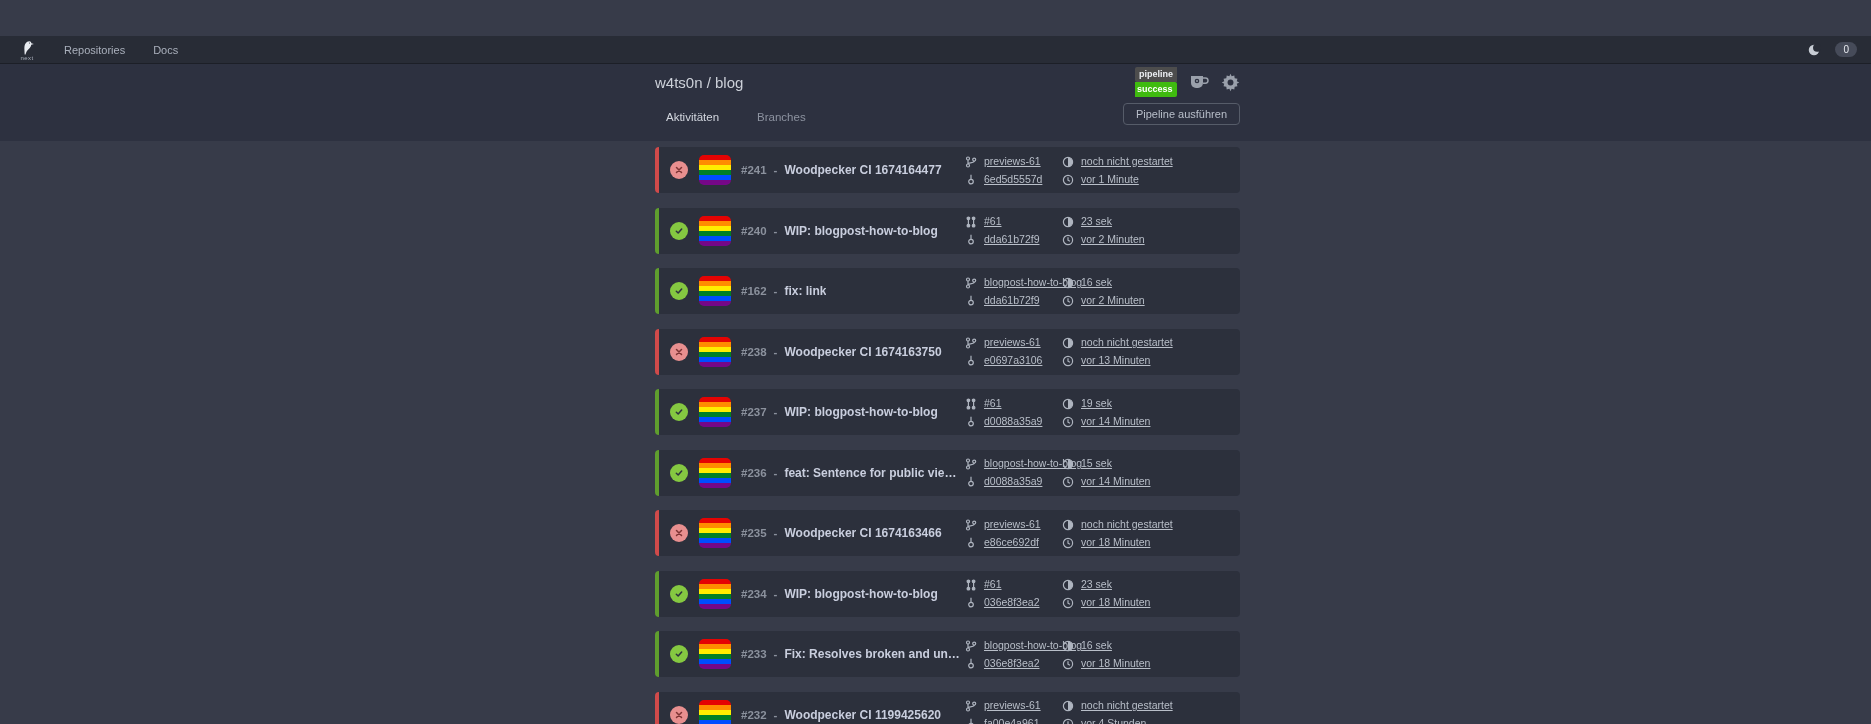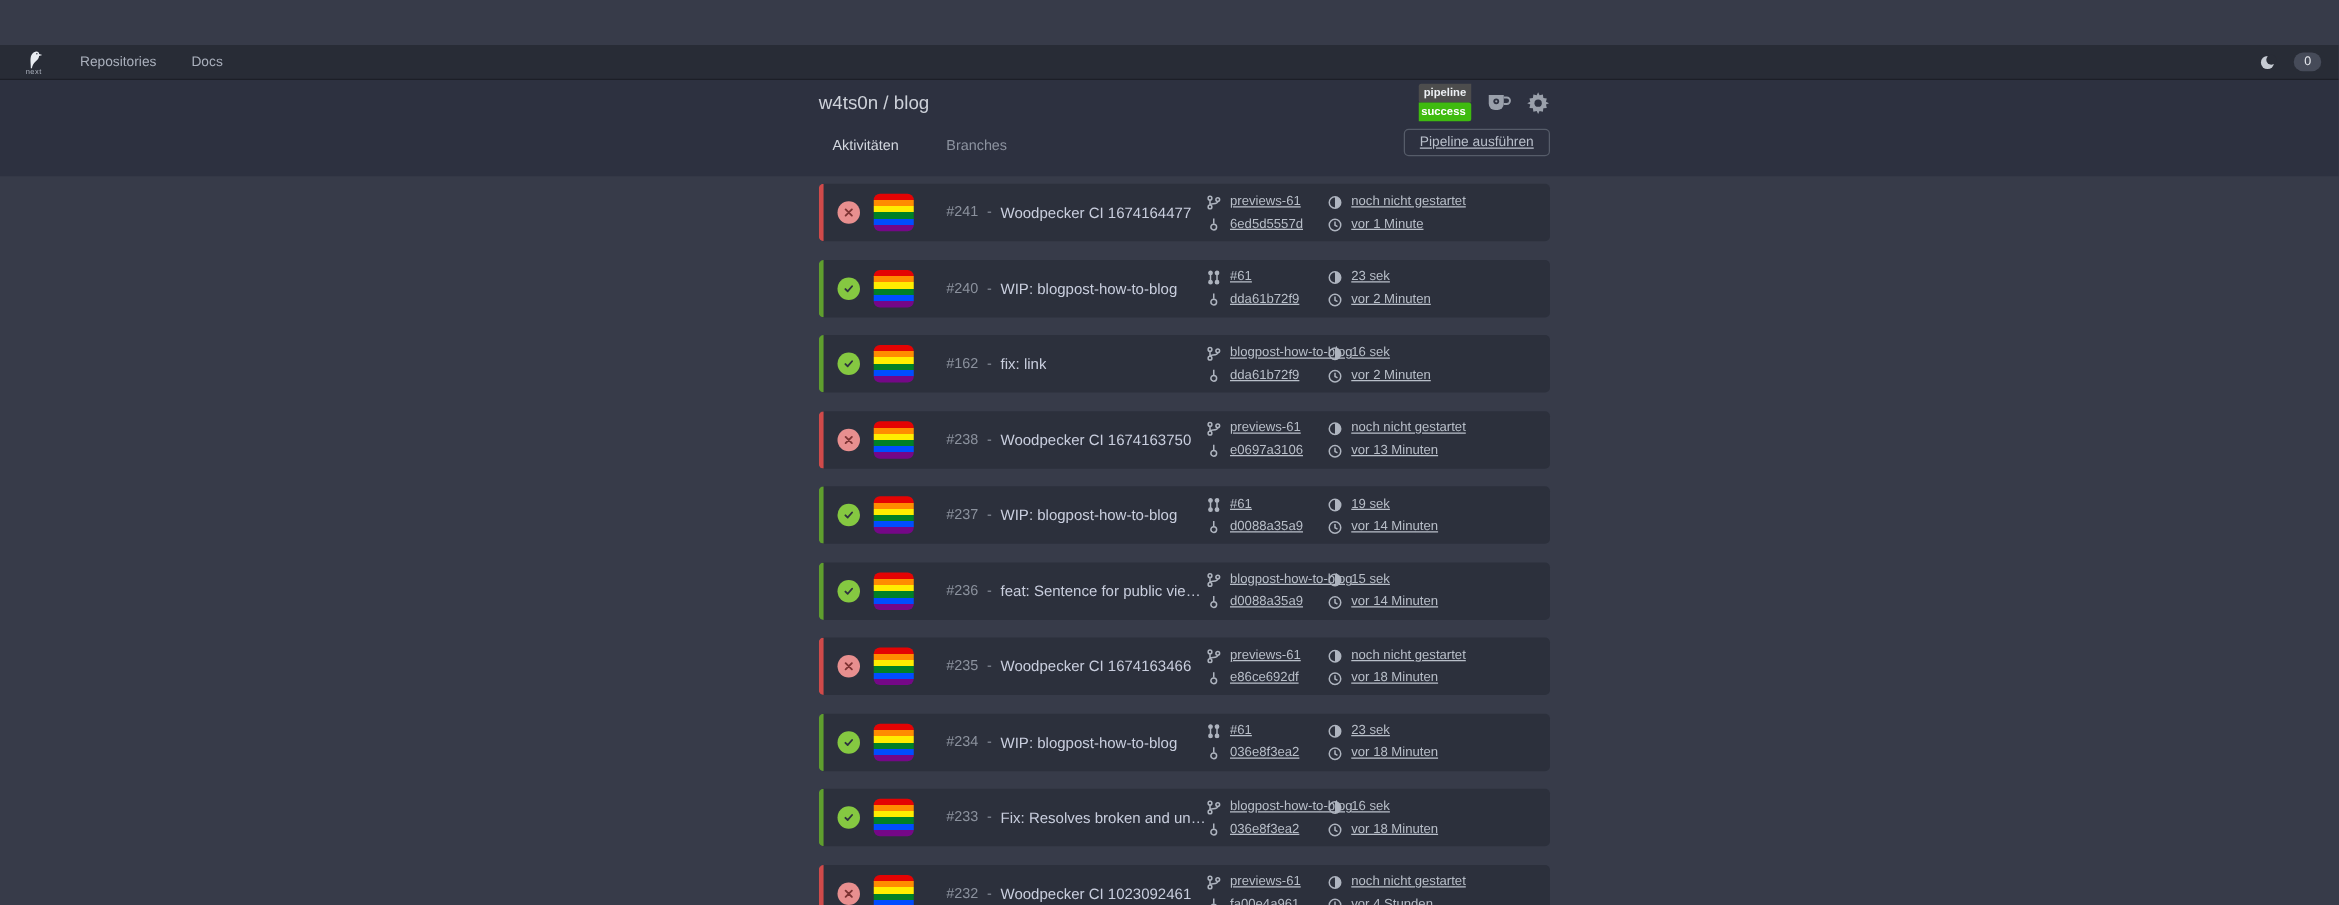--- a/index.html
+++ b/index.html
@@ -31,31 +31,31 @@
   .title-row{display:flex;padding-top:10px;height:26px;}
   .title-row h1{margin:0;font-size:15px;font-weight:400;color:#cdd1d9;}
   .title-actions{margin-left:auto;display:flex;align-items:center;gap:11px;}
   .badge{display:inline-flex;font-size:9px;font-weight:700;line-height:1;cursor:pointer;flex-direction:column;}
   .badge-l{background:var(--badge-label-bg);color:#eceff3;padding:3px 4px;border-radius:2px 0 0 2px;}
   .badge-r{background:var(--badge-status-bg);color:#fff;padding:3px 2px;border-radius:0 2px 2px 0;}
   .hicon{color:var(--icon-gray);display:flex;cursor:pointer;}
   .tabs-row{display:flex;align-items:flex-end;margin-top:13px;}
   .tab{font-size:11.5px;color:#8d93a0;padding:2px 11px;margin-right:16px;cursor:pointer;text-decoration:none;}
   .tab.active{color:#d3d7df;}
-  .run-btn{margin-left:auto;background:transparent;border:1px solid #565c69;border-radius:4px;color:#b9bfca;font-size:11px;font-family:inherit;padding:4px 12px;cursor:pointer;text-decoration:underline;}
+  .run-btn{margin-left:auto;background:transparent;border:1px solid #565c69;border-radius:4px;color:#b9bfca;font-size:11px;font-family:inherit;padding:4px 12px;cursor:pointer;}
   
   ul.plist{list-style:none;margin:6px 0 0;padding:0;}
   .row{height:46px;background:var(--bg-card);border-left:4px solid #888;border-radius:4px;display:flex;align-items:center;margin-bottom:14.5px;cursor:pointer;}
   .row.success{border-left-color:var(--success-border);}
   .row.failure{border-left-color:var(--failure-border);}
   .status-ic{width:18px;height:18px;border-radius:50%;margin-left:11px;flex:none;display:flex;align-items:center;justify-content:center;}
   .status-ic.s{background:var(--success-icon);}
   .status-ic.f{background:var(--failure-icon);}
   .avatar{width:32px;height:30px;border-radius:5px;margin-left:11px;flex:none;background-image:var(--flag);}
-  .msg-group{display:flex;align-items:center;gap:7px;margin-left:26px;white-space:nowrap;overflow:hidden;min-width:0;flex:1;}
+  .msg-group{display:flex;align-items:center;gap:7px;margin-left:10px;white-space:nowrap;overflow:hidden;min-width:0;flex:1;font-weight:bold;}
   .num,.dash{font-size:11.5px;color:var(--text-muted);}
   .msg{font-size:12px;color:var(--text-primary);overflow:hidden;text-overflow:ellipsis;}
   .meta{flex:none;margin-left:auto;display:grid;grid-template-columns:97px 176px;row-gap:5px;padding-right:2px;}
   .meta-line{display:flex;align-items:flex-end;gap:7px;font-size:10.5px;color:var(--text-meta);line-height:13px;white-space:nowrap;text-decoration:underline;}
   .meta-line svg{color:#aeb4bf;flex:none;}
   .row.partial{margin-bottom:0;border-left-color:var(--success-border);}
 </style>
 </head>
 <body>
 
@@ -559,21 +559,21 @@
     <span class="status-ic f">
       <svg viewBox="0 0 12 12" width="10" height="10">
               <path d="M3 3 L9 9 M9 3 L3 9" stroke="#7e3434" stroke-width="1.8" stroke-linecap="round" fill="none"></path>
             </svg>
     </span>
 
     <span class="avatar"></span>
     <span class="msg-group">
       <span class="num">#232</span>
       <span class="dash">-</span>
-      <span class="msg">Woodpecker CI 1023092461</span>
+      <span class="msg">Woodpecker CI 1199425620</span>
     </span>
     <div class="meta">
       <span class="meta-line">
         <svg class="branch-ic" viewBox="0 0 12 12" width="12" height="12" fill="none" stroke="currentColor" stroke-width="1.2">
                 <circle cx="3" cy="2.5" r="1.5"></circle>
                 <circle cx="3" cy="9.5" r="1.5"></circle>
                 <circle cx="9.2" cy="3.6" r="1.5"></circle>
                 <path d="M3 4 V8 M9.2 5.1 C9.2 7.6 3.2 6.4 3 7.9"></path>
               </svg>
 

